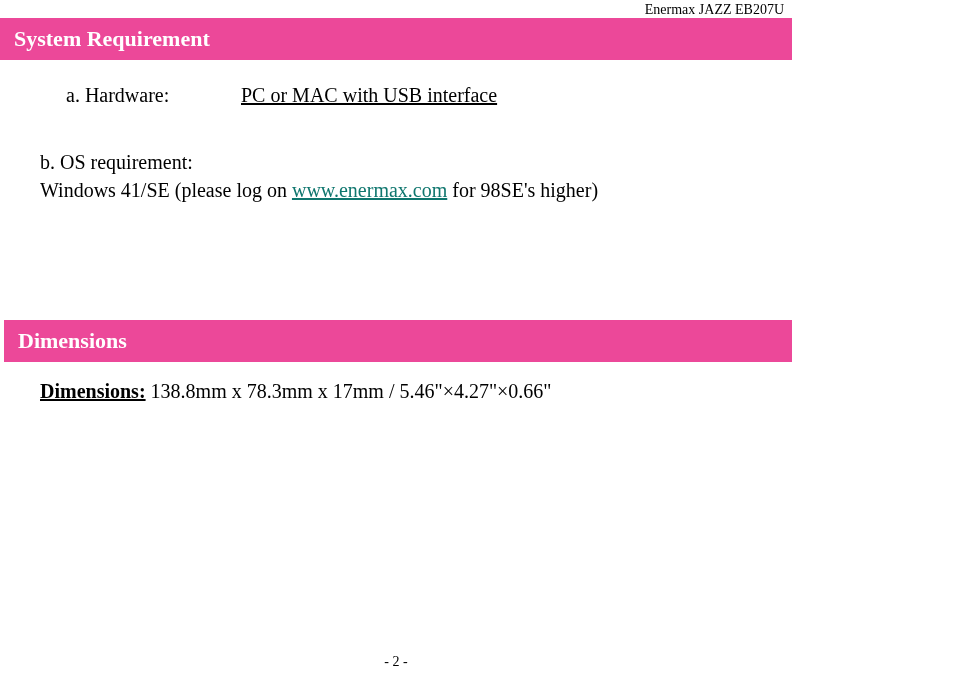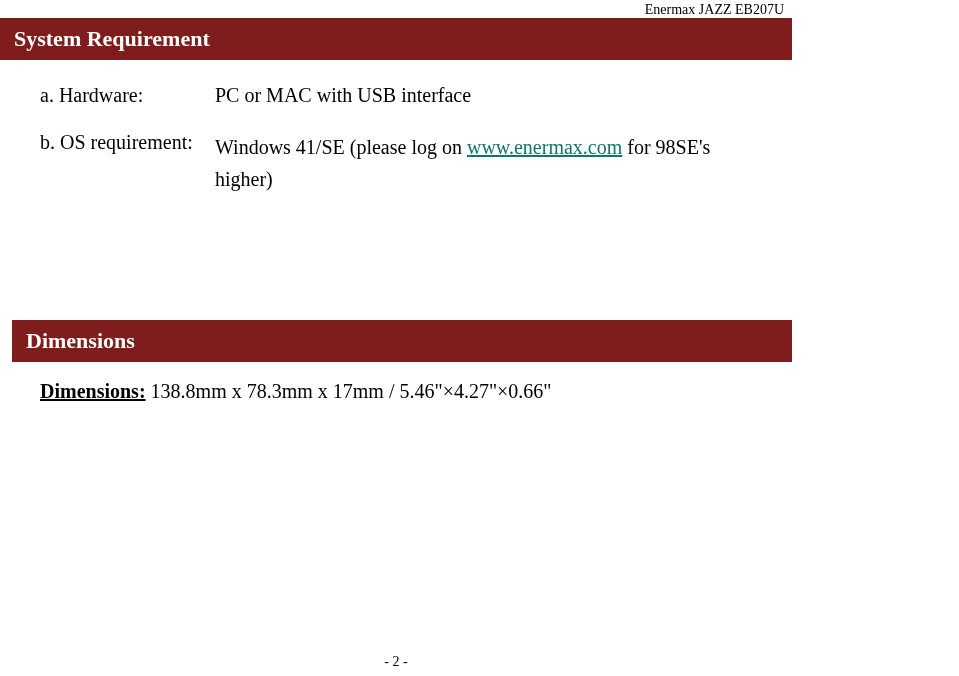--- a/index.html
+++ b/index.html
@@ -19,21 +19,21 @@
     box-sizing: border-box;
   }
   .header-brand {
     position: absolute;
     top: 2px;
     right: 8px;
     font-size: 14px;
     color: #000;
   }
   .section-bar {
-    background: #7f1d1d;
+    background: #ec4899;
     color: #fff;
     font-weight: bold;
     font-size: 22px;
     padding: 8px 14px;
     margin: 0;
   }
   .sec1 {
     position: absolute;
     top: 18px;
     left: 0;
@@ -41,46 +41,49 @@
   }
   .content1 {
     position: absolute;
     top: 70px;
     left: 40px;
     right: 40px;
   }
   .row {
     display: flex;
     margin-top: 14px;
+    margin-left: 26px;
   }
   .label-col {
     width: 175px;
   }
   .value-col {
     flex: 1;
+    text-decoration: underline;
   }
   .os-block {
     display: flex;
-    margin-top: 24px;
+    margin-top: 44px;
+    flex-direction: column;
   }
   .os-lines {
     flex: 1;
     line-height: 1.6;
   }
   .os-lines > div {
     margin-bottom: 28px;
   }
   a.link {
     color: #0f766e;
     text-decoration: underline;
   }
   .sec2-bar {
     position: absolute;
     top: 320px;
-    left: 12px;
+    left: 4px;
     right: 0;
   }
   .content2 {
     position: absolute;
     top: 380px;
     left: 40px;
   }
   .dim-label {
     font-weight: bold;
     text-decoration: underline;

